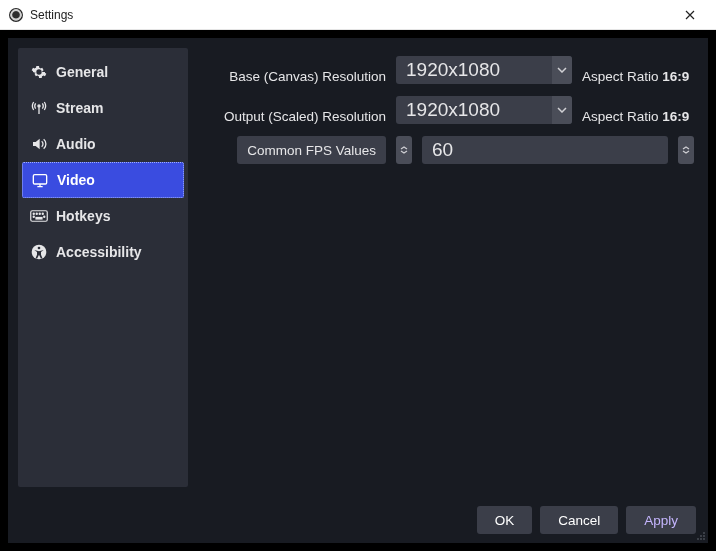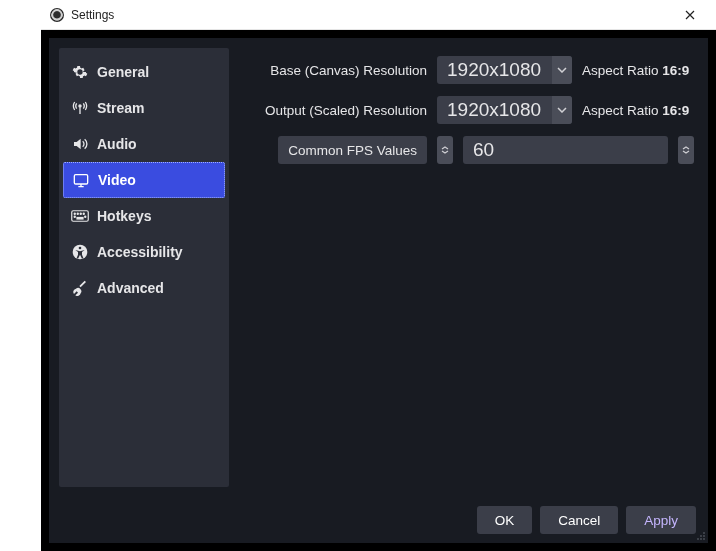--- a/index.html
+++ b/index.html
@@ -3,21 +3,20 @@
 <meta charset="utf-8">
 <style>
   * { box-sizing: border-box; margin: 0; padding: 0; font-family: "Segoe UI", Arial, sans-serif; }
   body { background: #000; width: 716px; height: 551px; overflow: hidden; }
   .window {
     background: #fff;
     width: 716px;
     height: 551px;
     display: flex;
     flex-direction: column;
-    padding-left: 41px;
   }
   .titlebar {
     height: 30px;
     background: #fff;
     display: flex;
     align-items: center;
     padding: 0 8px;
     border-bottom: 1px solid #e5e5e5;
   }
   .titlebar .app-icon {
@@ -76,21 +75,21 @@
     flex-shrink: 0;
   }
   .main {
     flex: 1;
     padding: 18px 14px 10px 14px;
     color: #e6e6e8;
     font-size: 13.5px;
   }
   .form-row {
     display: flex;
-    align-items: center;
+    align-items: flex-end;
     margin-bottom: 12px;
     gap: 10px;
   }
   .form-label {
     width: 174px;
     text-align: right;
     color: #e6e6e8;
     font-size: 13.5px;
     flex-shrink: 0;
   }
@@ -265,28 +264,20 @@
           <span class="icon">
             <svg width="16" height="16" viewBox="0 0 24 24" fill="#e6e6e8">
                 <circle cx="12" cy="12" r="11" fill="#e6e6e8"></circle>
                 <circle cx="12" cy="6" r="2" fill="#2b2e38"></circle>
                 <path d="M5 9l7 2 7-2-4 3v4l2 5-2 1-3-6-3 6-2-1 2-5v-4z" fill="#2b2e38"></path>
               </svg>
           </span>
           <span>Accessibility</span>
         </div>
 
-        <div class="sidebar-item">
-          <span class="icon">
-            <svg width="16" height="16" viewBox="0 0 24 24" fill="#e6e6e8">
-                <path d="M21 3l-8 8-2-2 8-8 2 2zM6 13a5 5 0 00-3 8l4-4 2 2-4 4a5 5 0 008-3 5 5 0 00-7-7z"></path>
-              </svg>
-          </span>
-          <span>Advanced</span>
-        </div>
 
       </div>
 
       <div class="main">
 
         <div class="form-row">
           <div class="form-label">Base (Canvas) Resolution</div>
           <div class="combo" style="flex:1">
             <div class="combo-value">1920x1080</div>
             <div class="combo-btn">

